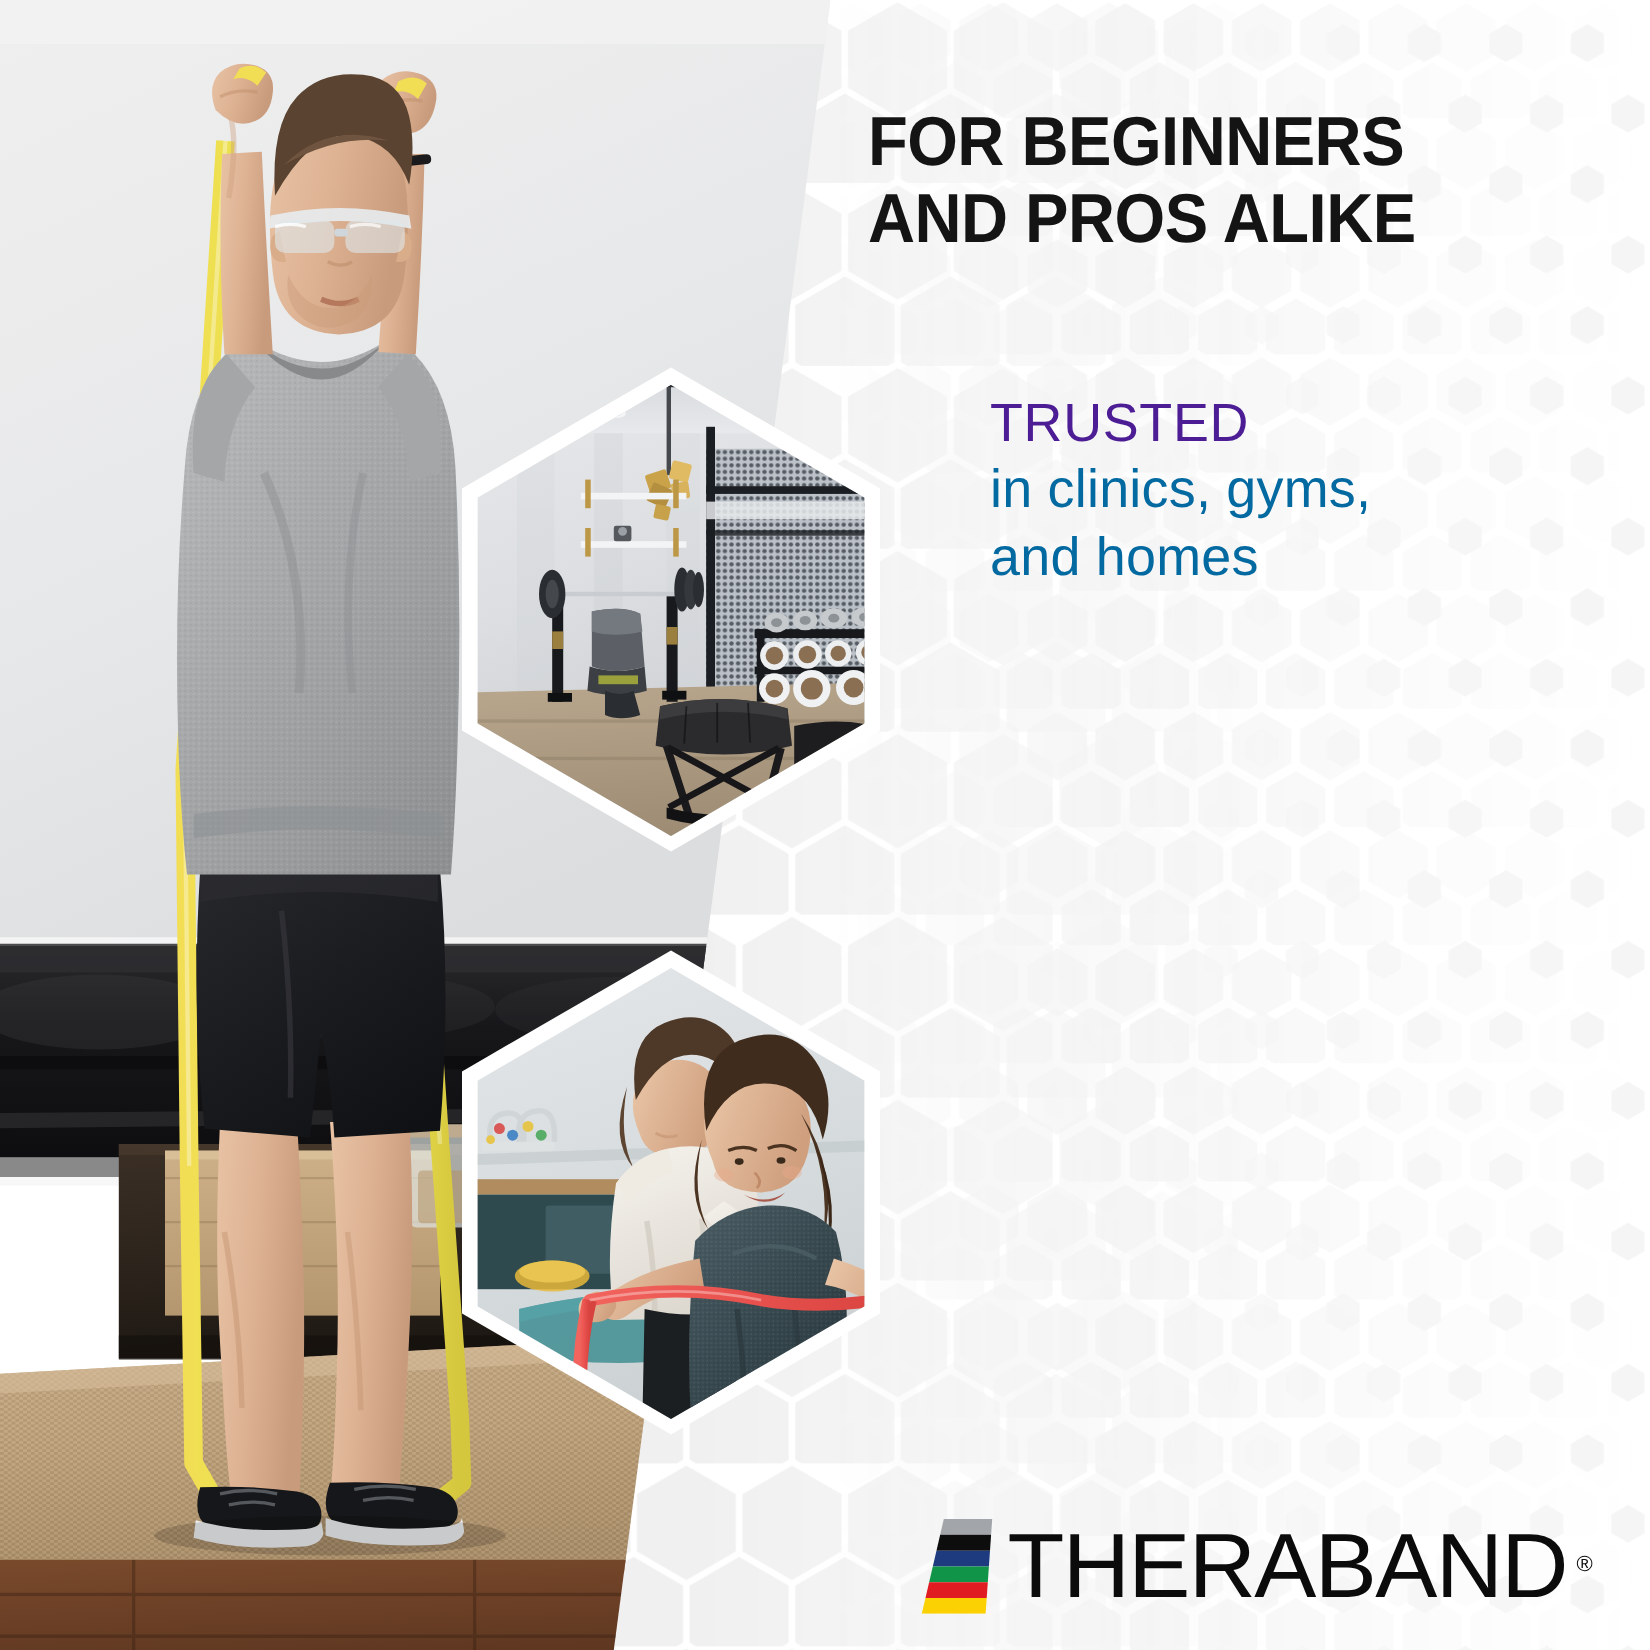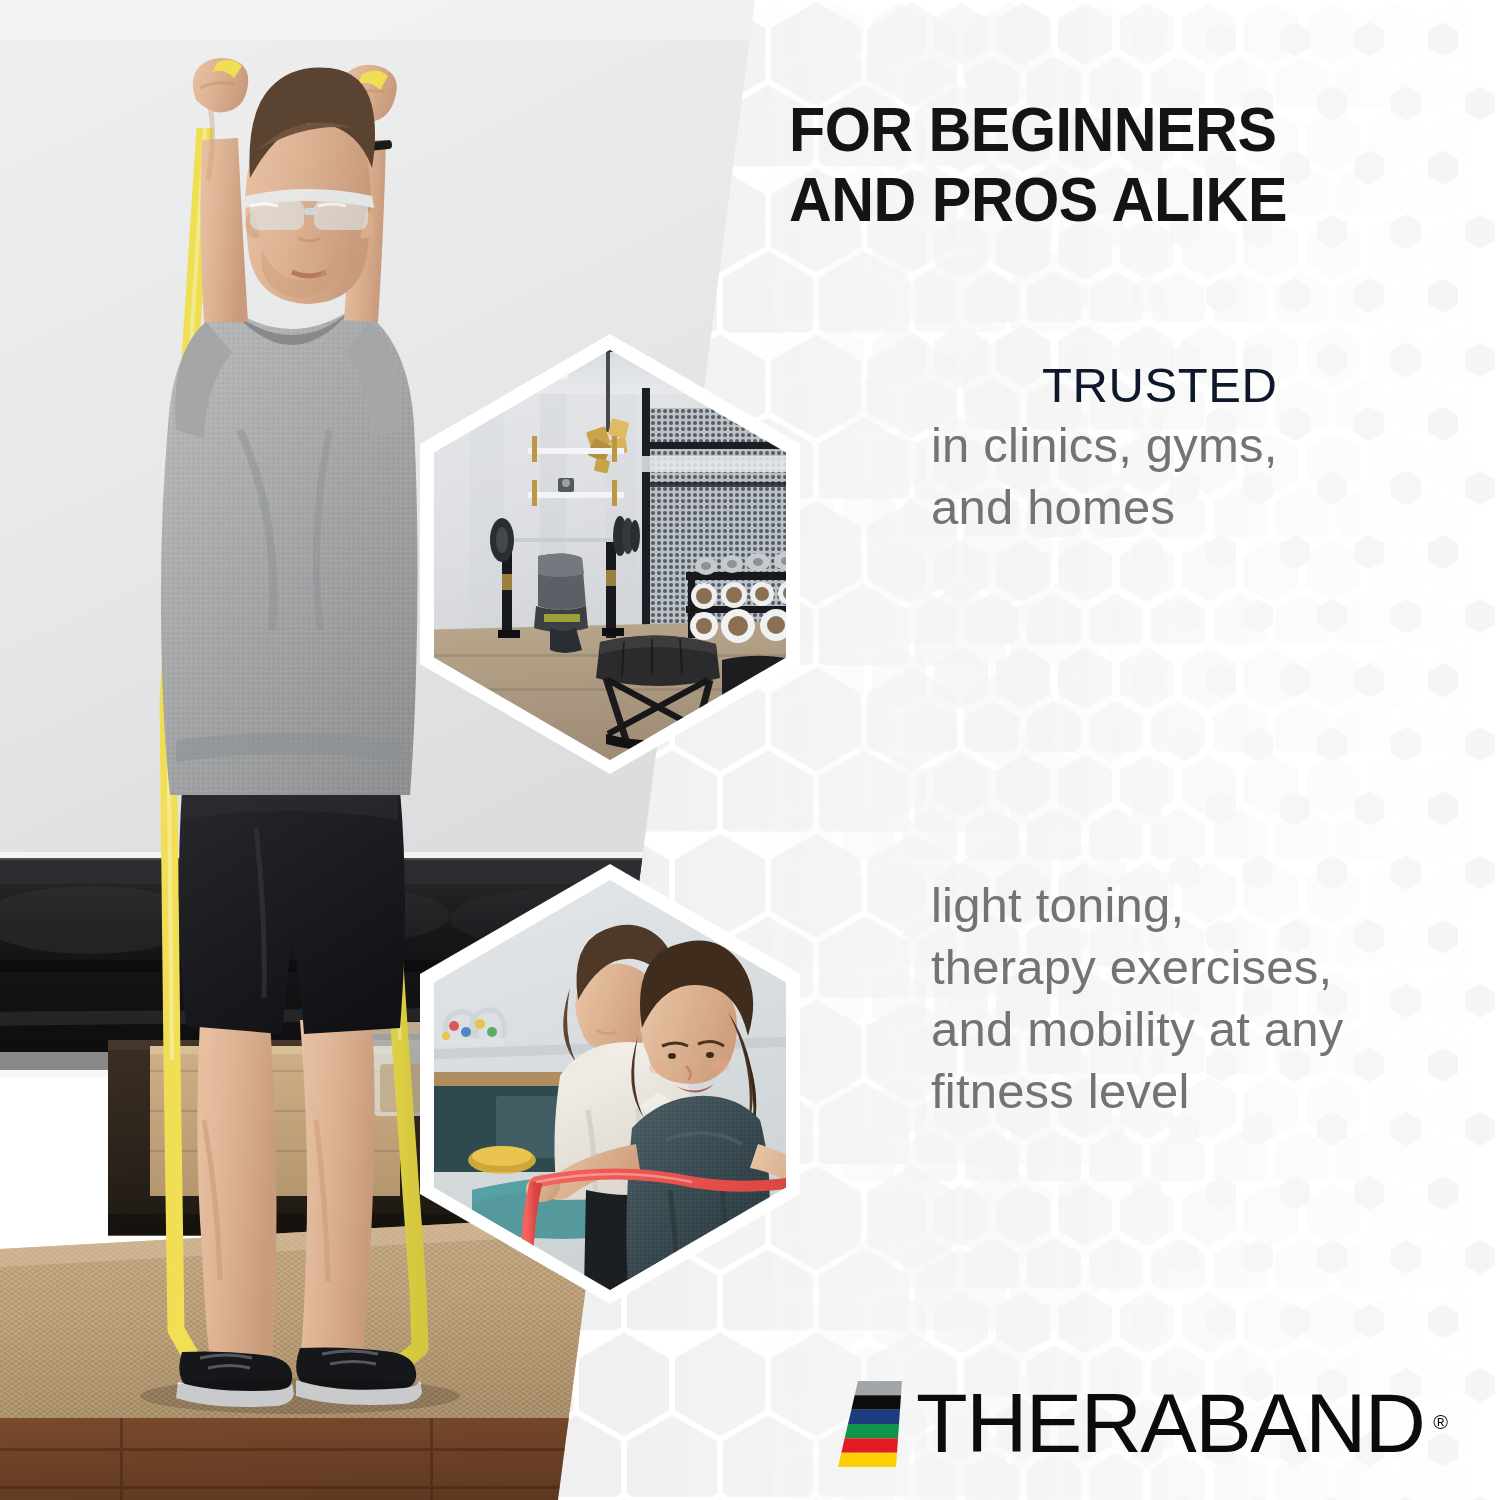--- a/index.html
+++ b/index.html
@@ -39,34 +39,32 @@
     transform:scaleX(0.94);
     transform-origin:left top;
     white-space:pre-line;
   }
 
   
   .feature { position:absolute; }
   .feature-title {
     font-size:49px;
     font-weight:300;
-    color:#0f172a;
+    color:#4c1d95;
     letter-spacing:0.6px;
     line-height:58px;
     white-space:nowrap;
-    text-align:right;
   }
   .feature-body {
     font-size:49px;
     font-weight:300;
-    color:#737373;
+    color:#0369a1;
     line-height:62px;
     letter-spacing:0.2px;
     white-space:pre-line;
-    margin-left:31px;
   }
   #feat-0 { left:900px; top:356px; }
   #feat-1 { left:900px; top:874px; }
 
   
   .hextile { position:absolute; }
   .hextile svg { display:block; }
 
   
   .logo {
@@ -648,24 +646,20 @@
     </svg>
   </div>
 
   <div class="feature" id="feat-0">
     <div class="feature-title">TRUSTED</div>
     <div class="feature-body">in clinics, gyms,
 and homes</div>
   </div>
 
   <div class="feature" id="feat-1">
-    <div class="feature-body">light toning,
-therapy exercises,
-and mobility at any
-fitness level</div>
   </div>
 
   <div class="logo">
     <div class="logo-bars">
       <svg width="76" height="86" viewBox="0 0 76 86" xmlns="http://www.w3.org/2000/svg" aria-hidden="true">
         <g id="stripes">
             <polygon points="22,0 66,0 65,14.333333333333334 18.666666666666668,14.333333333333334" fill="#a2a5aa"></polygon>
             <polygon points="18.666666666666668,14.333333333333334 65,14.333333333333334 64,28.666666666666668 15.333333333333334,28.666666666666668" fill="#0d0d0d"></polygon>
             <polygon points="15.333333333333334,28.666666666666668 64,28.666666666666668 63,43 12,43" fill="#1f3b7f"></polygon>
             <polygon points="12,43 63,43 62,57.333333333333336 8.666666666666668,57.333333333333336" fill="#0f9448"></polygon>

